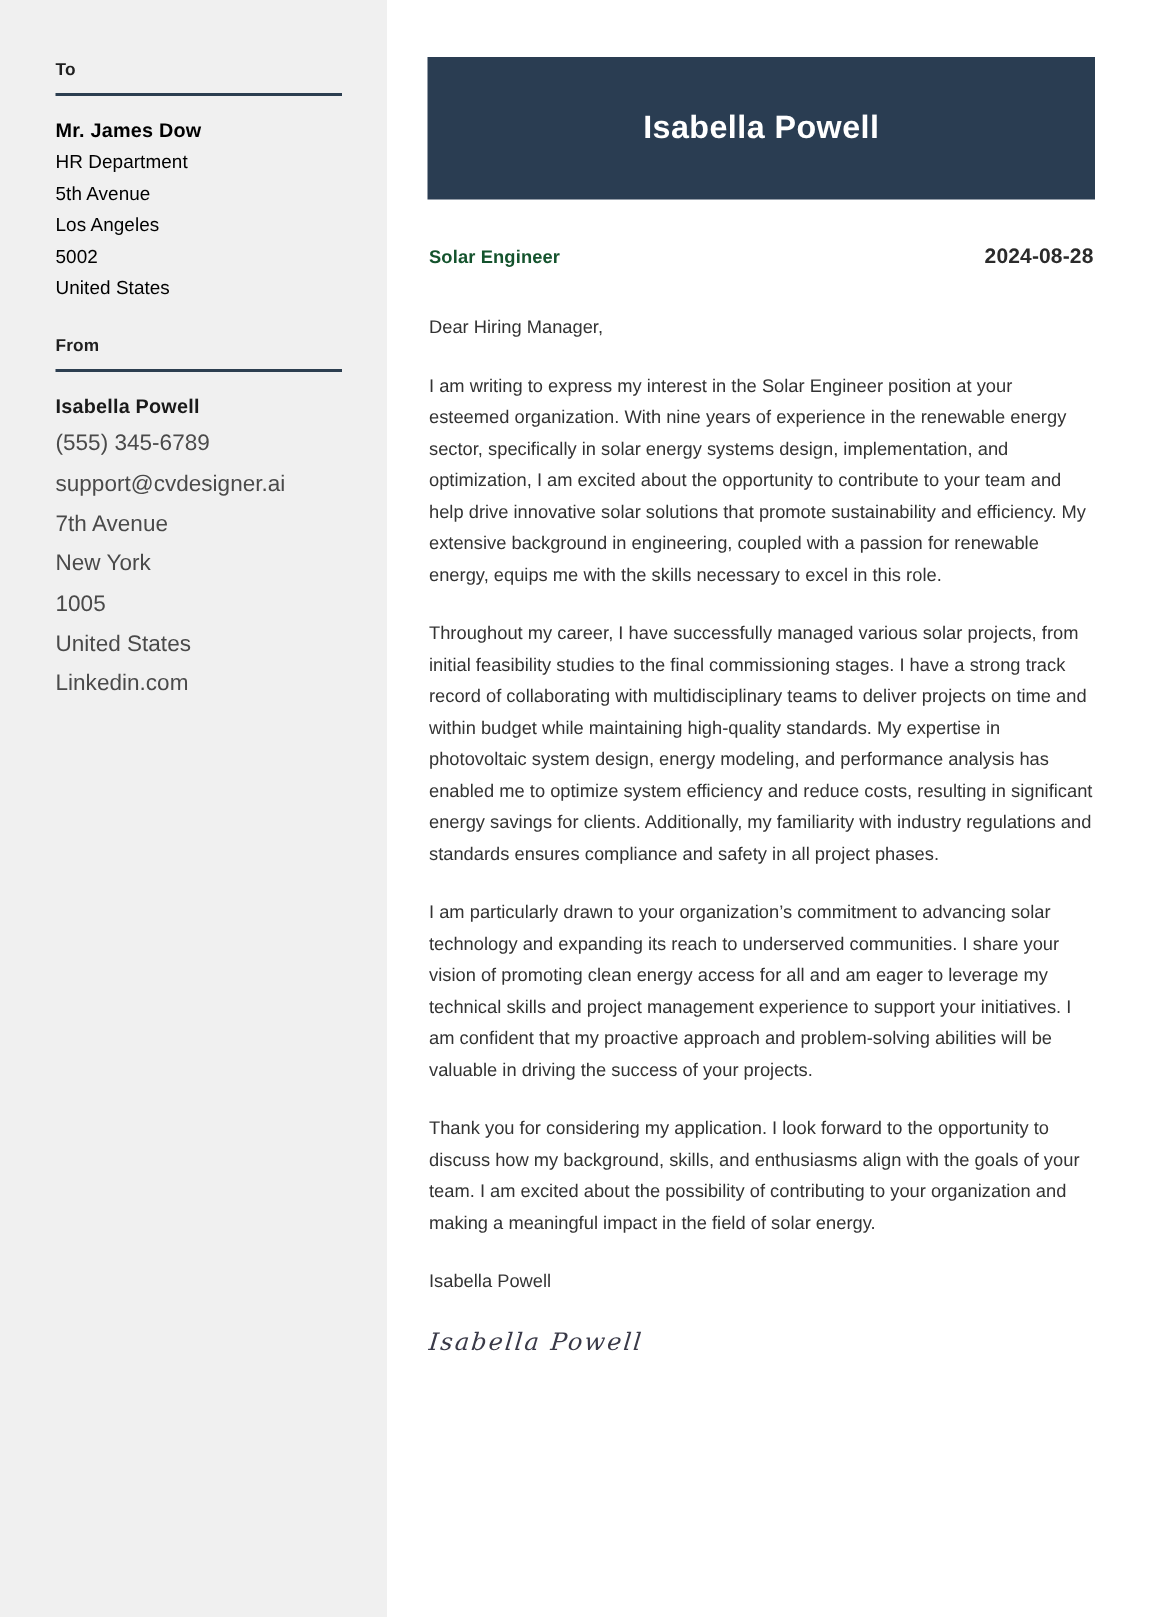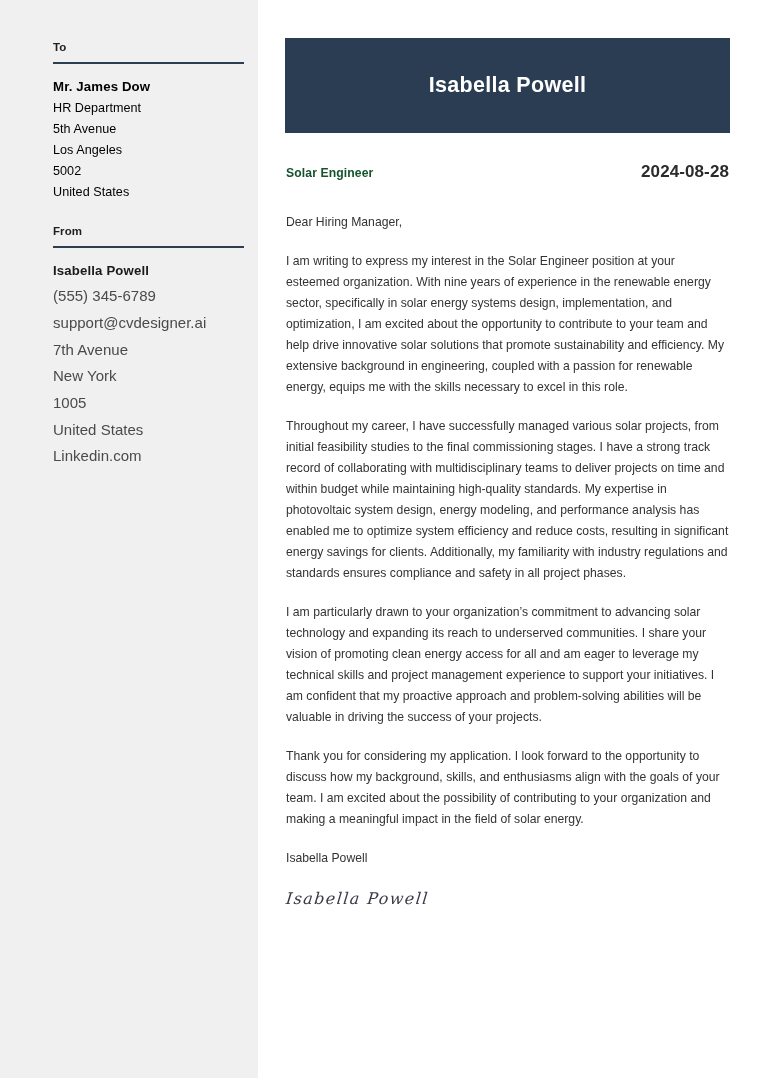--- a/index.html
+++ b/index.html
@@ -23,21 +23,21 @@
 
   
   .sidebar {
     width: 258px;
     height: 1078px;
     background: #f0f0f0;
     flex: 0 0 258px;
     padding: 41px 30px 0 37px;
   }
 
-  .side-block { margin-bottom: 0; margin-left: 16px; }
+  .side-block { margin-bottom: 0; }
 
   .side-heading {
     font-size: 11.5px;
     font-weight: bold;
     color: #1f1f1f;
     letter-spacing: 0.1px;
     line-height: 1.2;
   }
 
   .side-rule {
@@ -114,21 +114,21 @@
   }
 
   .job-title {
     font-size: 12.2px;
     font-weight: bold;
     color: #14532d;
     letter-spacing: 0.1px;
   }
 
   .letter-date {
-    font-size: 17px;
+    font-size: 14px;
     font-weight: bold;
     color: #2b2b2b;
     letter-spacing: 0.1px;
   }
 
   .body-area { padding: 0 1px; }
 
   .salutation {
     font-size: 12.2px;
     color: #333333;

